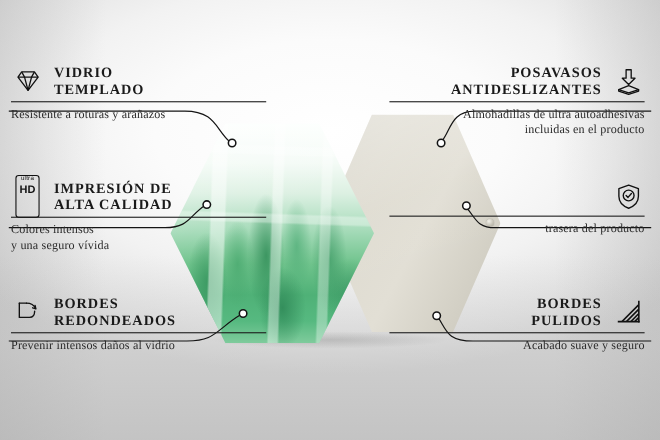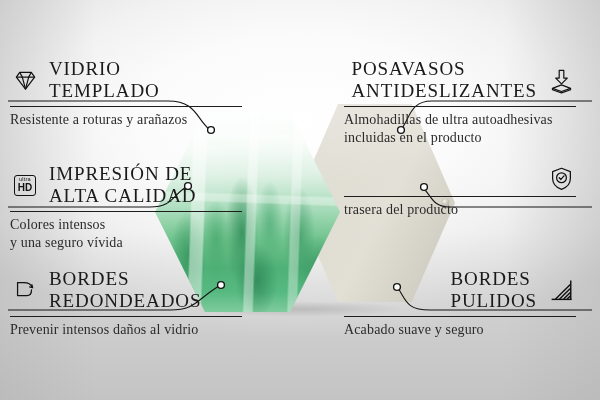--- a/index.html
+++ b/index.html
@@ -131,62 +131,62 @@
     pointer-events: none;
   }
 
   
   .feature {
     position: absolute;
     z-index: 5;
     width: 232px;
   }
   .feature.left  { left: 10px;  text-align: left; }
-  .feature.right { right: 24px; text-align: left; }
+  .feature.right { right: 14px; text-align: right; }
 
   .feat-head {
     display: flex;
     align-items: center;
     gap: 9px;
   }
   .feature.right .feat-head { flex-direction: row-reverse; }
 
   .feat-icon {
     flex: 0 0 auto;
     width: 30px;
     height: 30px;
     color: #111;
     display: flex;
     align-items: center;
     justify-content: center;
   }
   .feat-title {
-    font-size: 19px;
+    font-size: 13px;
     line-height: 1.18;
     letter-spacing: 0.9px;
     color: #1a1a1a;
-    font-weight: 400;
+    font-weight: 700;
     text-transform: uppercase;
   }
   .rule {
     height: 0;
     border-top: 1px solid #1d1d1d;
     margin: 3px 0 4px 0;
   }
   .feat-sub {
-    font-size: 14px;
+    font-size: 11px;
     line-height: 1.32;
     color: #2b2b2b;
     letter-spacing: 0.15px;
   }
 
   .ultrahd-box {
     border: 1.4px solid #111;
     border-radius: 3px;
-    padding: 1px 3px 2px 3px;
+    padding: 1px 3px 19px 3px;
     text-align: center;
     font-family: "Liberation Sans", sans-serif;
     line-height: 1;
   }
   .ultrahd-box .u1 { font-size: 5.6px; letter-spacing: 0.2px; display: block; }
   .ultrahd-box .u2 { font-size: 10px; font-weight: bold; display: block; margin-top: 1px; }
 </style>
 </head>
 <body>
 

